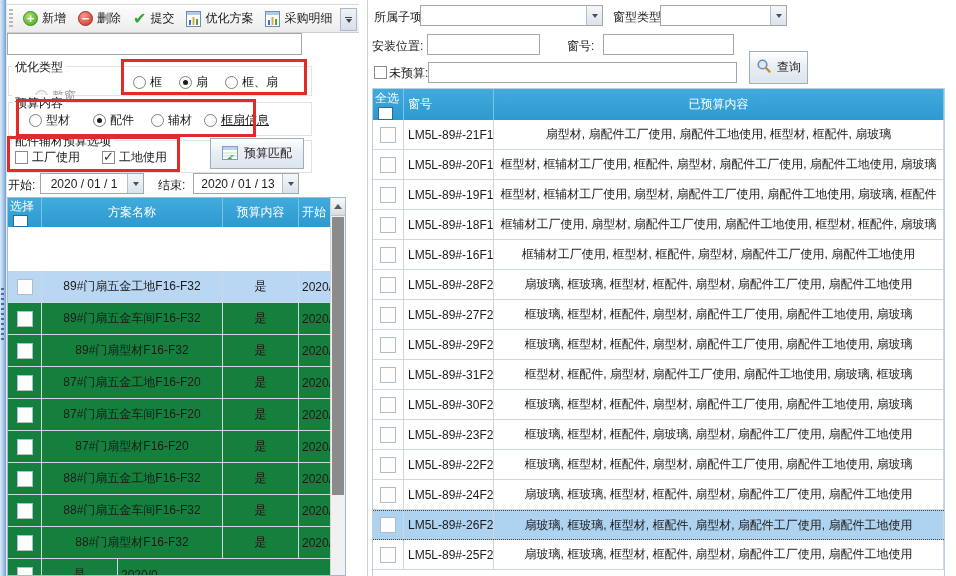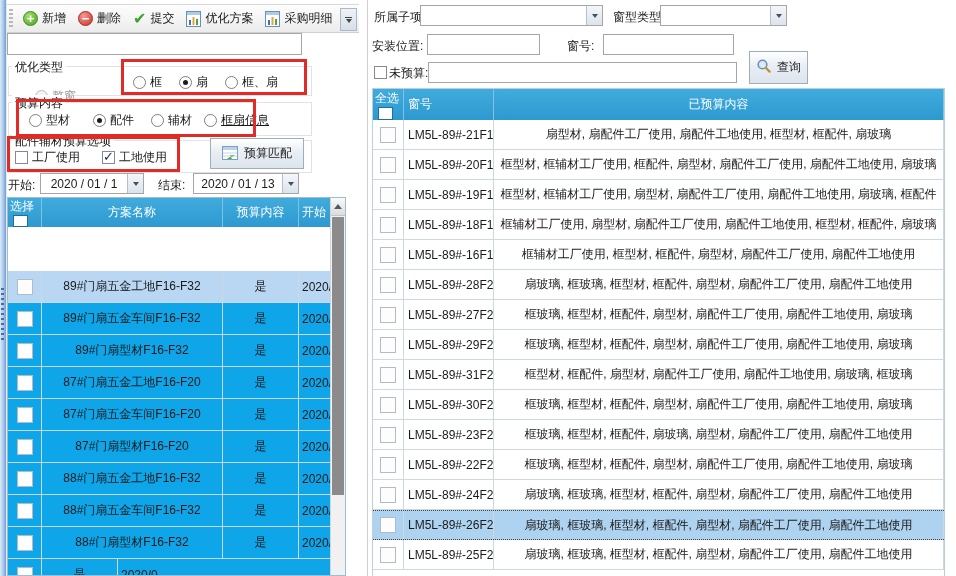--- a/index.html
+++ b/index.html
@@ -84,21 +84,21 @@
     border:1px solid #9ebcd4;box-sizing:border-box;background:#fff;}
   .lhead{display:flex;height:29px;background:linear-gradient(#41abdd,#2d99cf);color:#fff;}
   .lhead .lc{border-right:1px solid #7cc3e4;}
   .lc{box-sizing:border-box;overflow:hidden;white-space:nowrap;display:flex;align-items:center;justify-content:center;}
   .c-sel{width:34px;flex:none;}
   .c-name{width:181px;flex:none;text-align:right;}
   .c-sub{width:76px;flex:none;}
   .c-start{flex:1;justify-content:flex-start;padding-left:3px;}
   .hc-sel{flex-direction:column;align-items:flex-start;justify-content:flex-start;padding:0 0 0 2px;}
   .hck{width:13px;height:13px;background:#fff;border:1px solid #1d6f9c;margin:0 0 0 3px;}
-  .lbody .lrow{display:flex;height:31px;border-bottom:1px solid #c9d9e8;background:#0ea5e9;}
+  .lbody .lrow{display:flex;height:31px;border-bottom:1px solid #c9d9e8;background:#15803d;}
   .lrow .lc{border-right:1px solid #c9d9e8;}
   .lrow.selected{background:#b9d7f3;margin-top:44px;}
   .rck{width:14px;height:14px;background:#fdfdfd;border:1px solid #b0bcc7;}
   .lscroll{position:absolute;right:0;top:0;width:15px;height:100%;background:#f1f1f1;border-left:1px solid #d5d5d5;box-sizing:border-box;}
   .sb-up{position:absolute;top:0;left:0;width:100%;height:17px;background:linear-gradient(#fafafa,#dcdcdc);
     border-bottom:1px solid #c4c4c4;display:flex;align-items:center;justify-content:center;}
   .sb-up::after{content:"";width:0;height:0;border-left:4px solid transparent;border-right:4px solid transparent;border-bottom:5px solid #4f5d69;}
   .sb-thumb{position:absolute;left:1px;top:19px;width:12px;height:278px;background:#8b8b8b;}
 
   

